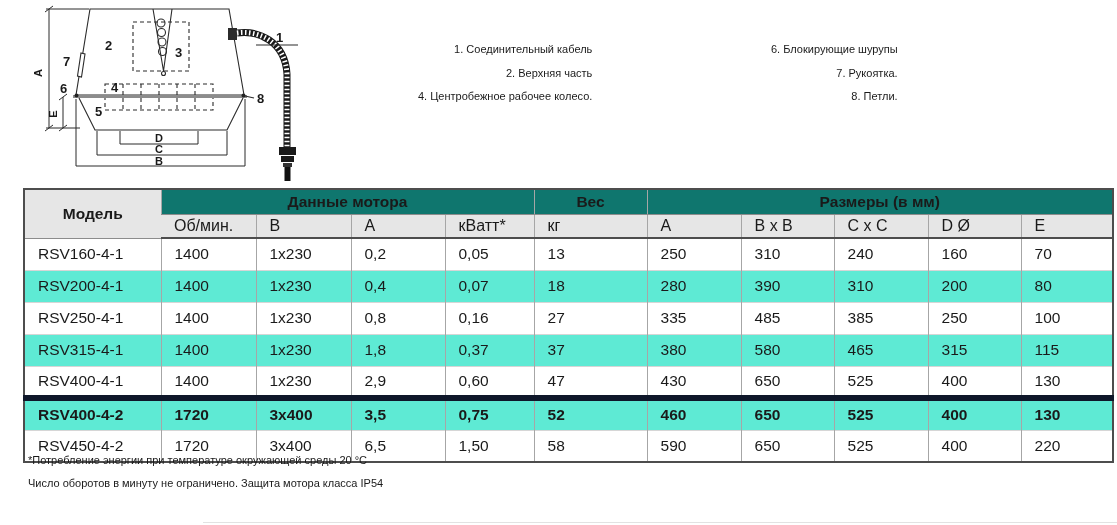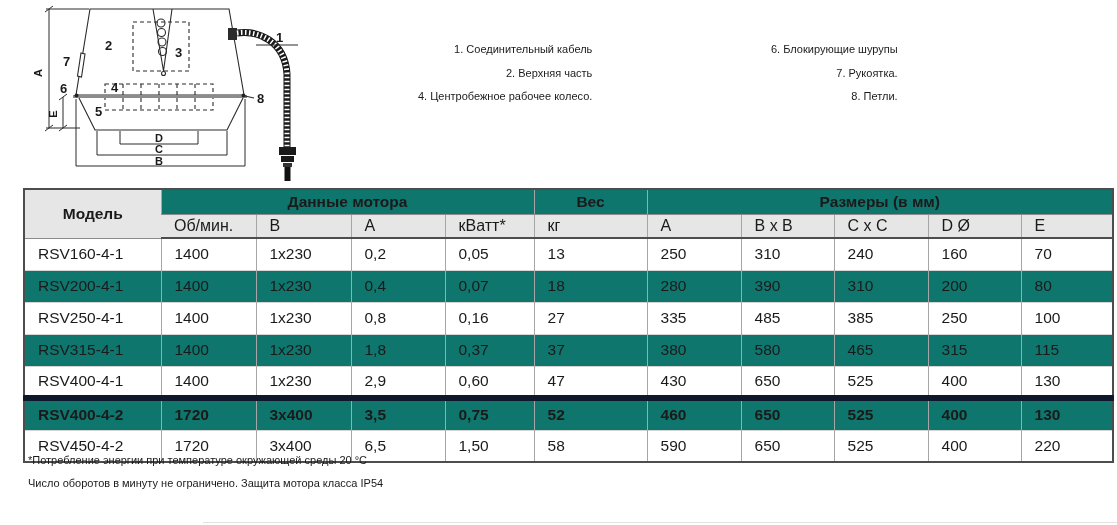--- a/index.html
+++ b/index.html
@@ -27,21 +27,21 @@
     overflow:hidden;}
   table.spec th:first-child,table.spec td:first-child{border-left:none;}
   tr.group-row{height:25px;background:#0f766e;}
   tr.group-row th{font-weight:700;text-align:center;padding:0;
     border-bottom:1px solid #8c8c8c;font-size:15.5px;}
   tr.sub-row{height:24px;background:#e6e6e6;}
   tr.sub-row th{font-size:16px;border-bottom:2px solid #4d4d4d;}
   th.model-header{font-weight:700;text-align:center;padding:0;
     border-bottom:2px solid #4d4d4d;background:#e6e6e6;}
   tbody tr{height:32px;background:#ffffff;}
-  tbody tr.shaded{background:#0f766e;}
+  tbody tr.shaded{background:#5eead4;}
   tbody tr + tr td{border-top:1px solid #d6d6d6;}
   tbody tr.group-start td{border-top:6px solid #0f172a;font-weight:bold;}
   td.model-cell{padding-left:15px;}
   
   .footnotes{position:absolute;left:28px;top:449px;font-size:11px;line-height:23px;}
   .page-bottom-line{position:absolute;left:203px;top:522px;width:914px;height:0;
     border-top:1px solid #e2e2e2;}
 </style>
 </head>
 <body>

